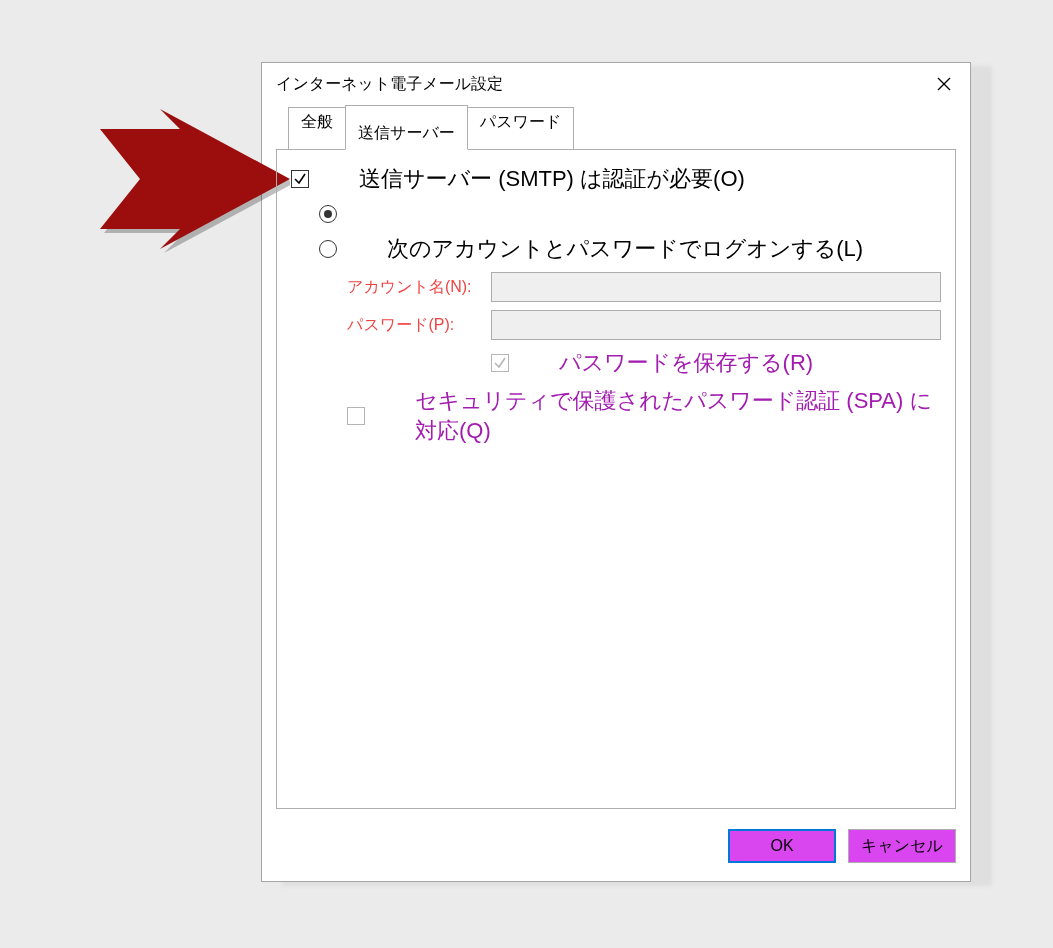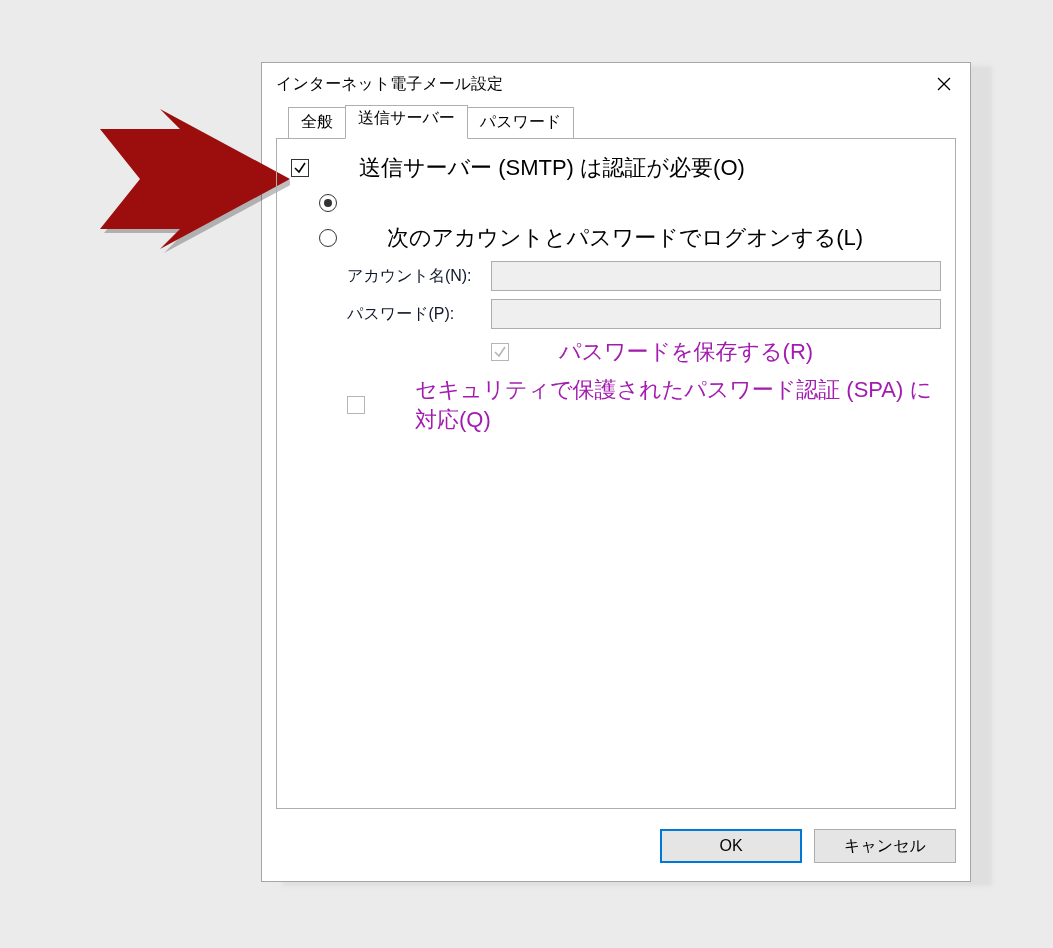--- a/index.html
+++ b/index.html
@@ -65,41 +65,41 @@
     font-size: 16px;
     position: relative;
     cursor: pointer;
     z-index: 1;
   }
   .tab + .tab { margin-left: -1px; }
   .tab.active {
     border-bottom: 1px solid #fff;
     z-index: 3;
     margin-top: -2px;
-    padding-top: 2px;
+    padding-top: 17px;
   }
   .tab-body {
     margin: -1px 14px 14px 14px;
     border: 1px solid #aeaeae;
     flex: 1;
     padding: 14px 14px 14px 14px;
     position: relative;
     z-index: 2;
   }
   .row {
     display: flex;
     align-items: center;
     margin-bottom: 8px;
     min-height: 24px;
   }
   .indent1 { padding-left: 28px; }
   .indent2 { padding-left: 56px; }
   .indent-form-label {
     width: 144px;
-    color: #0f172a;
+    color: #ef4444;
     font-size: 16px;
   }
   .checkbox {
     width: 18px; height: 18px;
     border: 1px solid #333;
     background: #fff;
     display: inline-flex;
     align-items: center;
     justify-content: center;
     margin-right: 6px;
@@ -132,24 +132,24 @@
     background: #efefef;
     max-width: 456px;
   }
   .button-row {
     display: flex;
     justify-content: flex-end;
     padding: 6px 14px 18px 14px;
     gap: 12px;
   }
   .btn {
-    width: 142px;
+    width: 108px;
     height: 34px;
     border: 1px solid #adadad;
-    background: #e5e5e5;
+    background: #d946ef;
     display: flex;
     align-items: center;
     justify-content: center;
     font-size: 16px;
     cursor: pointer;
   }
   .btn.primary {
     border: 2px solid #0078d7;
   }
   

